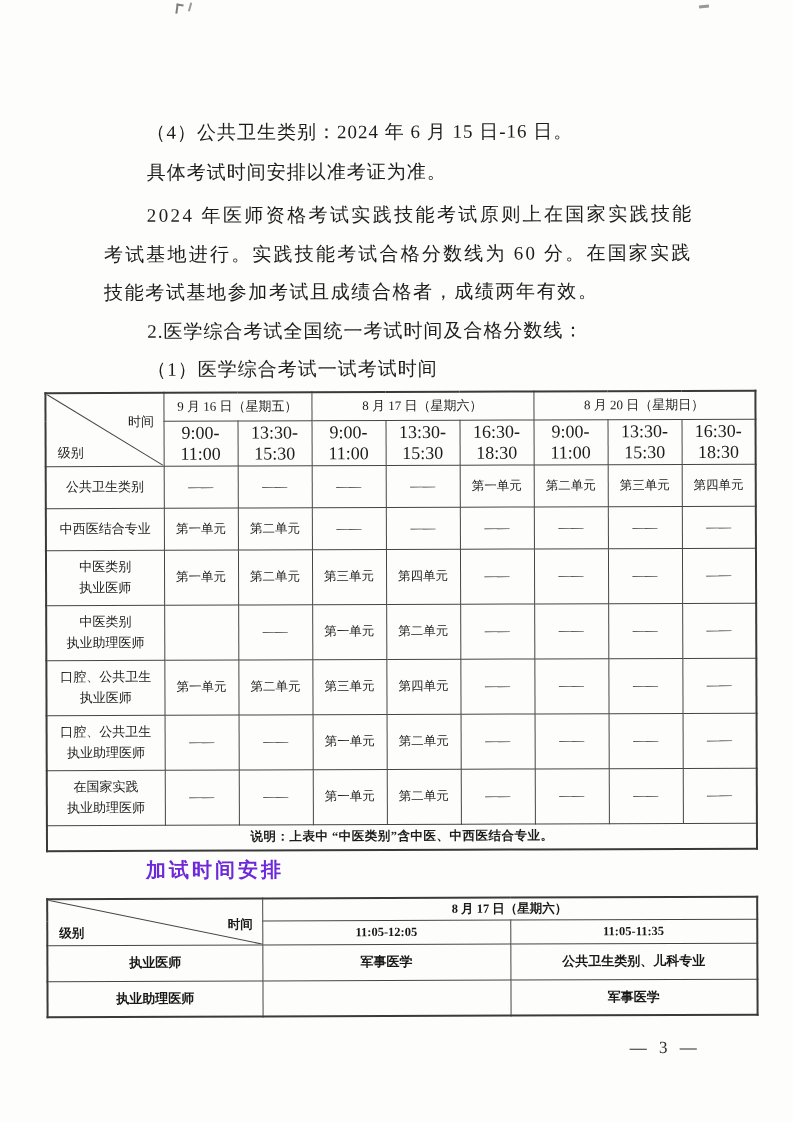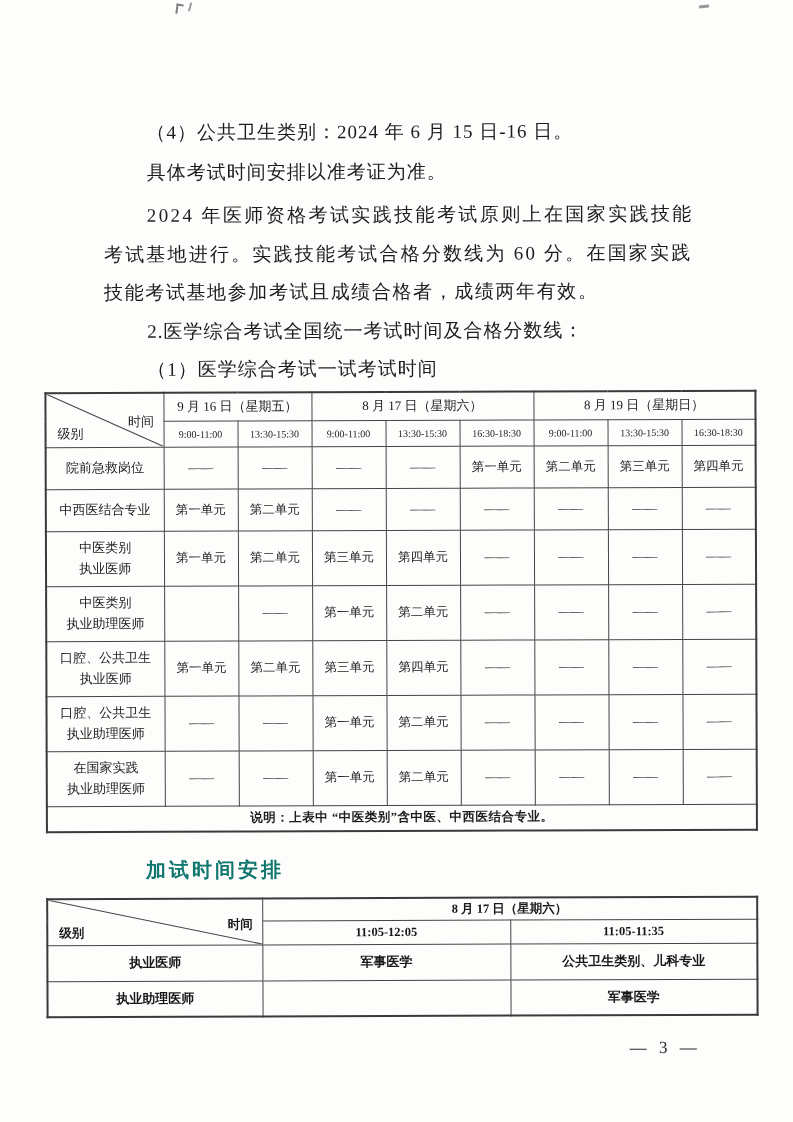--- a/index.html
+++ b/index.html
@@ -22,35 +22,35 @@
   .l6 { top:318px; }
   .l7 { top:356px; }
 
   
   table { border-collapse:collapse; table-layout:fixed; }
   .main-table { position:absolute; left:45px; top:391px; width:710px; border:2px solid #3a3a3a; }
   .main-table td { border:1px solid #454545; text-align:center; vertical-align:middle; font-size:12.5px; color:#1c1c1c; padding:1px; overflow:hidden; }
   .main-table .hrow1 { height:28px; }
   .main-table .hrow1 td { font-size:13px; }
   .main-table .hrow2 { height:26px; }
-  .main-table .hrow2 td { font-size:10px;margin-top:44px; }
+  .main-table .hrow2 td { font-size:18px;margin-top:44px; }
   .main-table .r-s { height:42px; }
   .main-table .r-d { height:55px; }
   .main-table .rowlabel { font-size:13px; line-height:1.55; }
   .main-table .noterow { height:26px; }
   .main-table .noterow td { font-weight:bold; font-size:12.5px; letter-spacing:0.5px; }
 
   
   .corner { position:relative; }
   .diag { position:absolute; left:0; top:0; width:100%; height:100%; }
   .c-top { position:absolute; right:9px; top:4px; font-size:13px;margin-top:15px; }
   .c-bottom { position:absolute; left:11px; bottom:4px; font-size:13px; }
 
   
-  .add-heading { position:absolute; left:145px; top:856px; font-size:20px; font-weight:bold; letter-spacing:3px; color:#0f766e; }
+  .add-heading { position:absolute; left:145px; top:856px; font-size:20px; font-weight:bold; letter-spacing:3px; color:#6d28d9; }
   .add-table { position:absolute; left:45px; top:897px; width:710px; border:2px solid #3a3a3a; }
   .add-table td { border:1px solid #454545; text-align:center; vertical-align:middle; font-size:13px; font-weight:bold; color:#181818; padding:1px; }
   .add-table .hrow1 { height:22px; }
   .add-table .hrow2 { height:24px; }
   .add-table .hrow1 td, .add-table .hrow2 td { font-size:12.5px; }
   .add-table .drow { height:36px; }
   .add-table .c-top { font-size:12.5px; top:2px; }
   .add-table .c-bottom { font-size:12.5px; bottom:3px; }
 
   
@@ -96,35 +96,35 @@
           <tr class="hrow1">
         <td rowspan="2" class="corner">
           <svg class="diag" viewBox="0 0 100 100" preserveAspectRatio="none">
                 <line x1="0" y1="0" x2="100" y2="100" stroke="#454545" stroke-width="1" vector-effect="non-scaling-stroke"></line>
               </svg>
           <span class="c-top">时间</span>
           <span class="c-bottom">级别</span>
         </td>
         <td colspan="2">9 月 16 日（星期五）</td>
         <td colspan="3">8 月 17 日（星期六）</td>
-        <td colspan="3">8 月 19 日（星期日）</td>
+        <td colspan="3">8 月 20 日（星期日）</td>
       </tr>
       <tr class="hrow2">
         <td>9:00-11:00</td>
         <td>13:30-15:30</td>
         <td>9:00-11:00</td>
         <td>13:30-15:30</td>
         <td>16:30-18:30</td>
         <td>9:00-11:00</td>
         <td>13:30-15:30</td>
         <td>16:30-18:30</td>
       </tr>
 
       <tr class="r-s">
-        <td class="rowlabel">院前急救岗位</td>
+        <td class="rowlabel">公共卫生类别</td>
         <td>——</td>
         <td>——</td>
         <td>——</td>
         <td>——</td>
         <td>第一单元</td>
         <td>第二单元</td>
         <td>第三单元</td>
         <td>第四单元</td>
       </tr>
       <tr class="r-s">

